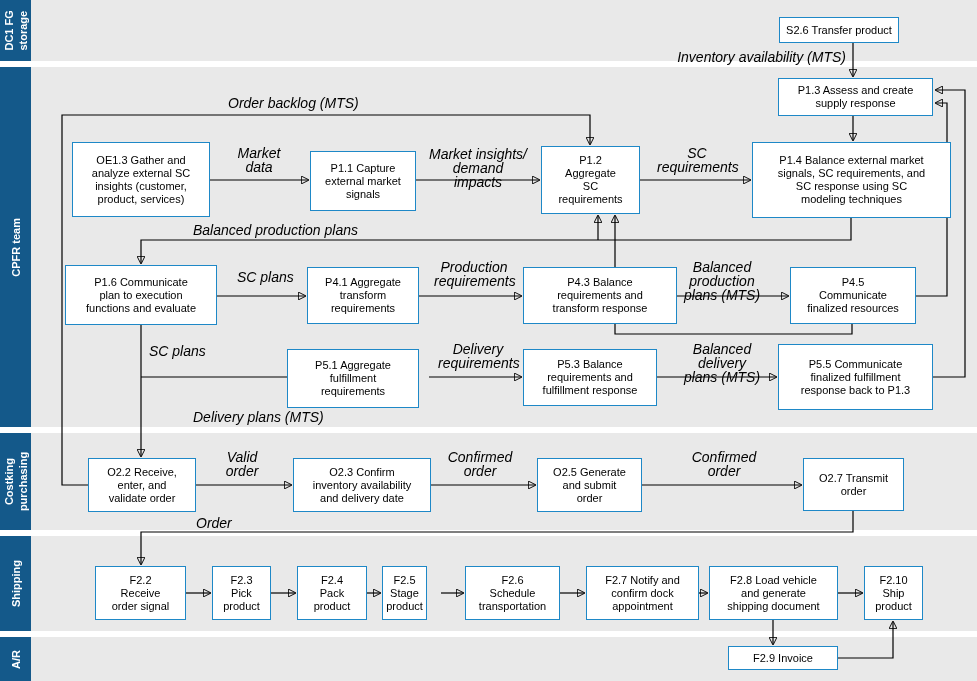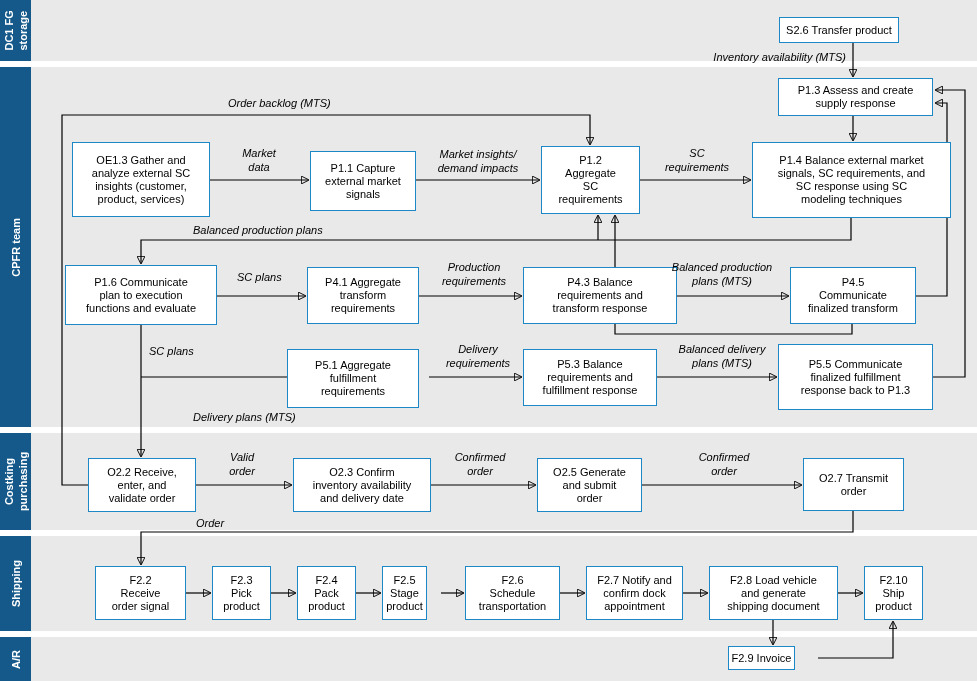--- a/index.html
+++ b/index.html
@@ -8,21 +8,21 @@
   .lane{position:absolute;left:0;width:977px;background:#e9e9e9;}
   .bar{position:absolute;left:0;width:31px;background:#14598a;display:flex;
     align-items:center;justify-content:center;}
   .bar span{display:block;writing-mode:vertical-rl;transform:rotate(180deg);
     max-height:96%;color:#ffffff;font-size:11px;font-weight:bold;line-height:14px;
     text-align:center;}
   .b{position:absolute;background:#ffffff;border:1.5px solid #1e88c7;
     box-sizing:border-box;display:flex;align-items:center;justify-content:center;
     text-align:center;font-size:11px;line-height:13px;white-space:pre-line;
     padding:1px 2px;}
-  .l{position:absolute;font-size:11px;font-style:italic;line-height:14px;
+  .l{position:absolute;font-size:14px;font-style:italic;line-height:14px;
     white-space:pre-line;}
   .lc{text-align:center;}
   .lr{text-align:right;}
   #conn{position:absolute;left:0;top:0;pointer-events:none;}
   #conn path{stroke:#000;stroke-width:1.2;fill:none;marker-end:url(#ah);}
 </style>
 </head>
 <body>
 
 <div id="diagram">
@@ -110,21 +110,21 @@
 plan to execution
 functions and evaluate</div>
   <div class="b" style="left:307px;top:267px;width:112px;height:57px">P4.1 Aggregate
 transform
 requirements</div>
   <div class="b" style="left:523px;top:267px;width:154px;height:57px">P4.3 Balance
 requirements and
 transform response</div>
   <div class="b" style="left:790px;top:267px;width:126px;height:57px">P4.5
 Communicate
-finalized transform</div>
+finalized resources</div>
   <div class="b" style="left:287px;top:349px;width:132px;height:59px">P5.1 Aggregate
 fulfillment
 requirements</div>
   <div class="b" style="left:523px;top:349px;width:134px;height:57px">P5.3 Balance
 requirements and
 fulfillment response</div>
   <div class="b" style="left:778px;top:344px;width:155px;height:66px">P5.5 Communicate
 finalized fulfillment
 response back to P1.3</div>
   <div class="b" style="left:88px;top:458px;width:108px;height:54px">O2.2 Receive,
@@ -137,39 +137,39 @@
 and submit
 order</div>
   <div class="b" style="left:803px;top:458px;width:101px;height:53px">O2.7 Transmit
 order</div>
   <div class="b" style="left:95px;top:566px;width:91px;height:54px">F2.2
 Receive
 order signal</div>
   <div class="b" style="left:212px;top:566px;width:59px;height:54px">F2.3
 Pick
 product</div>
-  <div class="b" style="left:297px;top:566px;width:59px;height:54px">F2.4
+  <div class="b" style="left:297px;top:566px;width:70px;height:54px">F2.4
 Pack
 product</div>
   <div class="b" style="left:382px;top:566px;width:45px;height:54px">F2.5
 Stage
 product</div>
   <div class="b" style="left:465px;top:566px;width:95px;height:54px">F2.6
 Schedule
 transportation</div>
-  <div class="b" style="left:586px;top:566px;width:97px;height:54px">F2.7 Notify and
+  <div class="b" style="left:586px;top:566px;width:113px;height:54px">F2.7 Notify and
 confirm dock
 appointment</div>
   <div class="b" style="left:709px;top:566px;width:129px;height:54px">F2.8 Load vehicle
 and generate
 shipping document</div>
   <div class="b" style="left:864px;top:566px;width:59px;height:54px">F2.10
 Ship
 product</div>
-  <div class="b" style="left:728px;top:646px;width:67px;height:24px">F2.9 Invoice</div>
+  <div class="b" style="left:728px;top:646px;width:110px;height:24px">F2.9 Invoice</div>
 
   <div class="l lr" style="left:646px;top:50px;width:200px">Inventory availability (MTS)</div>
   <div class="l lc" style="left:229px;top:146px;width:60px">Market
 data</div>
   <div class="l lc" style="left:428px;top:147px;width:100px">Market insights/
 demand impacts</div>
   <div class="l lc" style="left:657px;top:146px;width:80px">SC
 requirements</div>
   <div class="l" style="left:228px;top:96px">Order backlog (MTS)</div>
   <div class="l" style="left:193px;top:223px">Balanced production plans</div>

